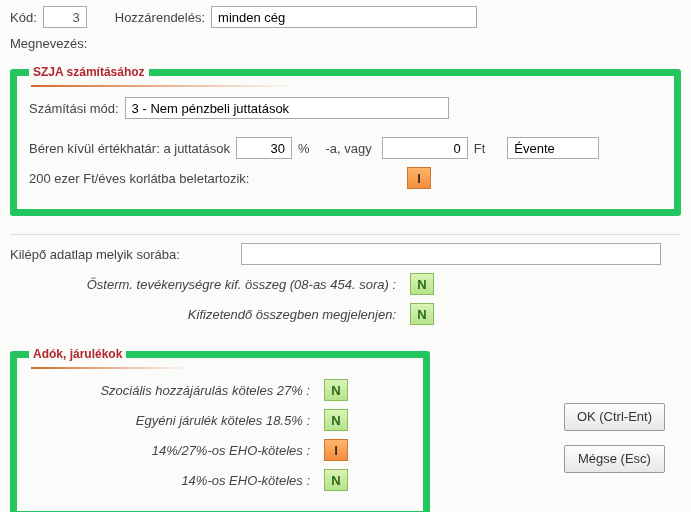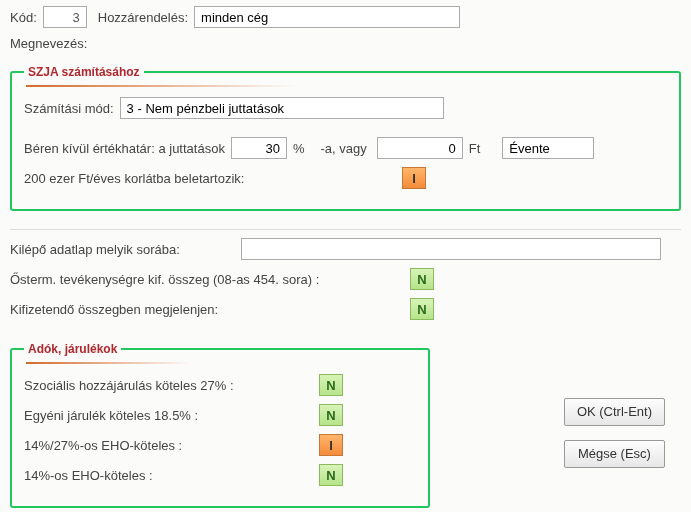--- a/index.html
+++ b/index.html
@@ -20,21 +20,21 @@
     padding: 1px 6px;
     font-family: inherit;
     font-size: 13px;
     background: #fff;
   }
   .ro { background: #eee; color:#555; }
   .hl { background: #fcf6bf; }
   .blue { border: 1px solid #4f7abd; }
   .num { text-align: right; }
   fieldset {
-    border: 2px solid #22c55e;
+    border: 7px solid #22c55e;
     border-radius: 3px;
     margin: 14px 0 14px 0;
     padding: 16px 12px 12px 12px;
     position: relative;
   }
   fieldset legend {
     color: #b0272e;
     font-weight: bold;
     font-size: 12px;
     padding: 0 4px;
@@ -47,21 +47,21 @@
     width: 24px;
     height: 22px;
     border: 1px solid #999;
     font-weight: bold;
     font-size: 13px;
     background: linear-gradient(#fff, #eee);
   }
   .toggle.I { background: linear-gradient(#ffb56b, #f48c3a); color:#333; border-color:#c77836;}
   .toggle.N { background: linear-gradient(#d8f3b7, #b6e48a); color:#2c6a1d; border-color:#8bbb5e;}
   .kvrow { display:flex; align-items:center; margin: 8px 0; }
-  .kvrow .klabel { width: 295px; text-align: left; padding-right: 14px; }
+  .kvrow .klabel { width: 295px; text-align: right; padding-right: 14px; font-style: italic; }
   .btn {
     display:inline-block;
     min-width: 95px;
     height: 28px;
     line-height: 26px;
     text-align:center;
     border: 1px solid #999;
     border-radius: 2px;
     background: linear-gradient(#fdfdfd,#e7e7e7);
     font-size: 13px;
@@ -85,21 +85,21 @@
     flex-direction:column;
     gap: 14px;
   }
 </style>
 </head>
 <body>
 
 <div class="row">
   <span class="label">Kód:</span>
   <input type="text" class="txt ro num" style="width: 44px;" readonly="" value="3">
-  <span class="label" style="margin-left:11px">Hozzárendelés:</span>
+  <span class="label" style="margin-left:28px">Hozzárendelés:</span>
   <input type="text" class="txt hl" style="width: 266px;" value="minden cég">
 </div>
 
 <div class="row">
   <span class="label">Megnevezés:</span>
 </div>
 
 <fieldset>
   <legend>SZJA számításához</legend>
   <div class="legend-bar"></div>

